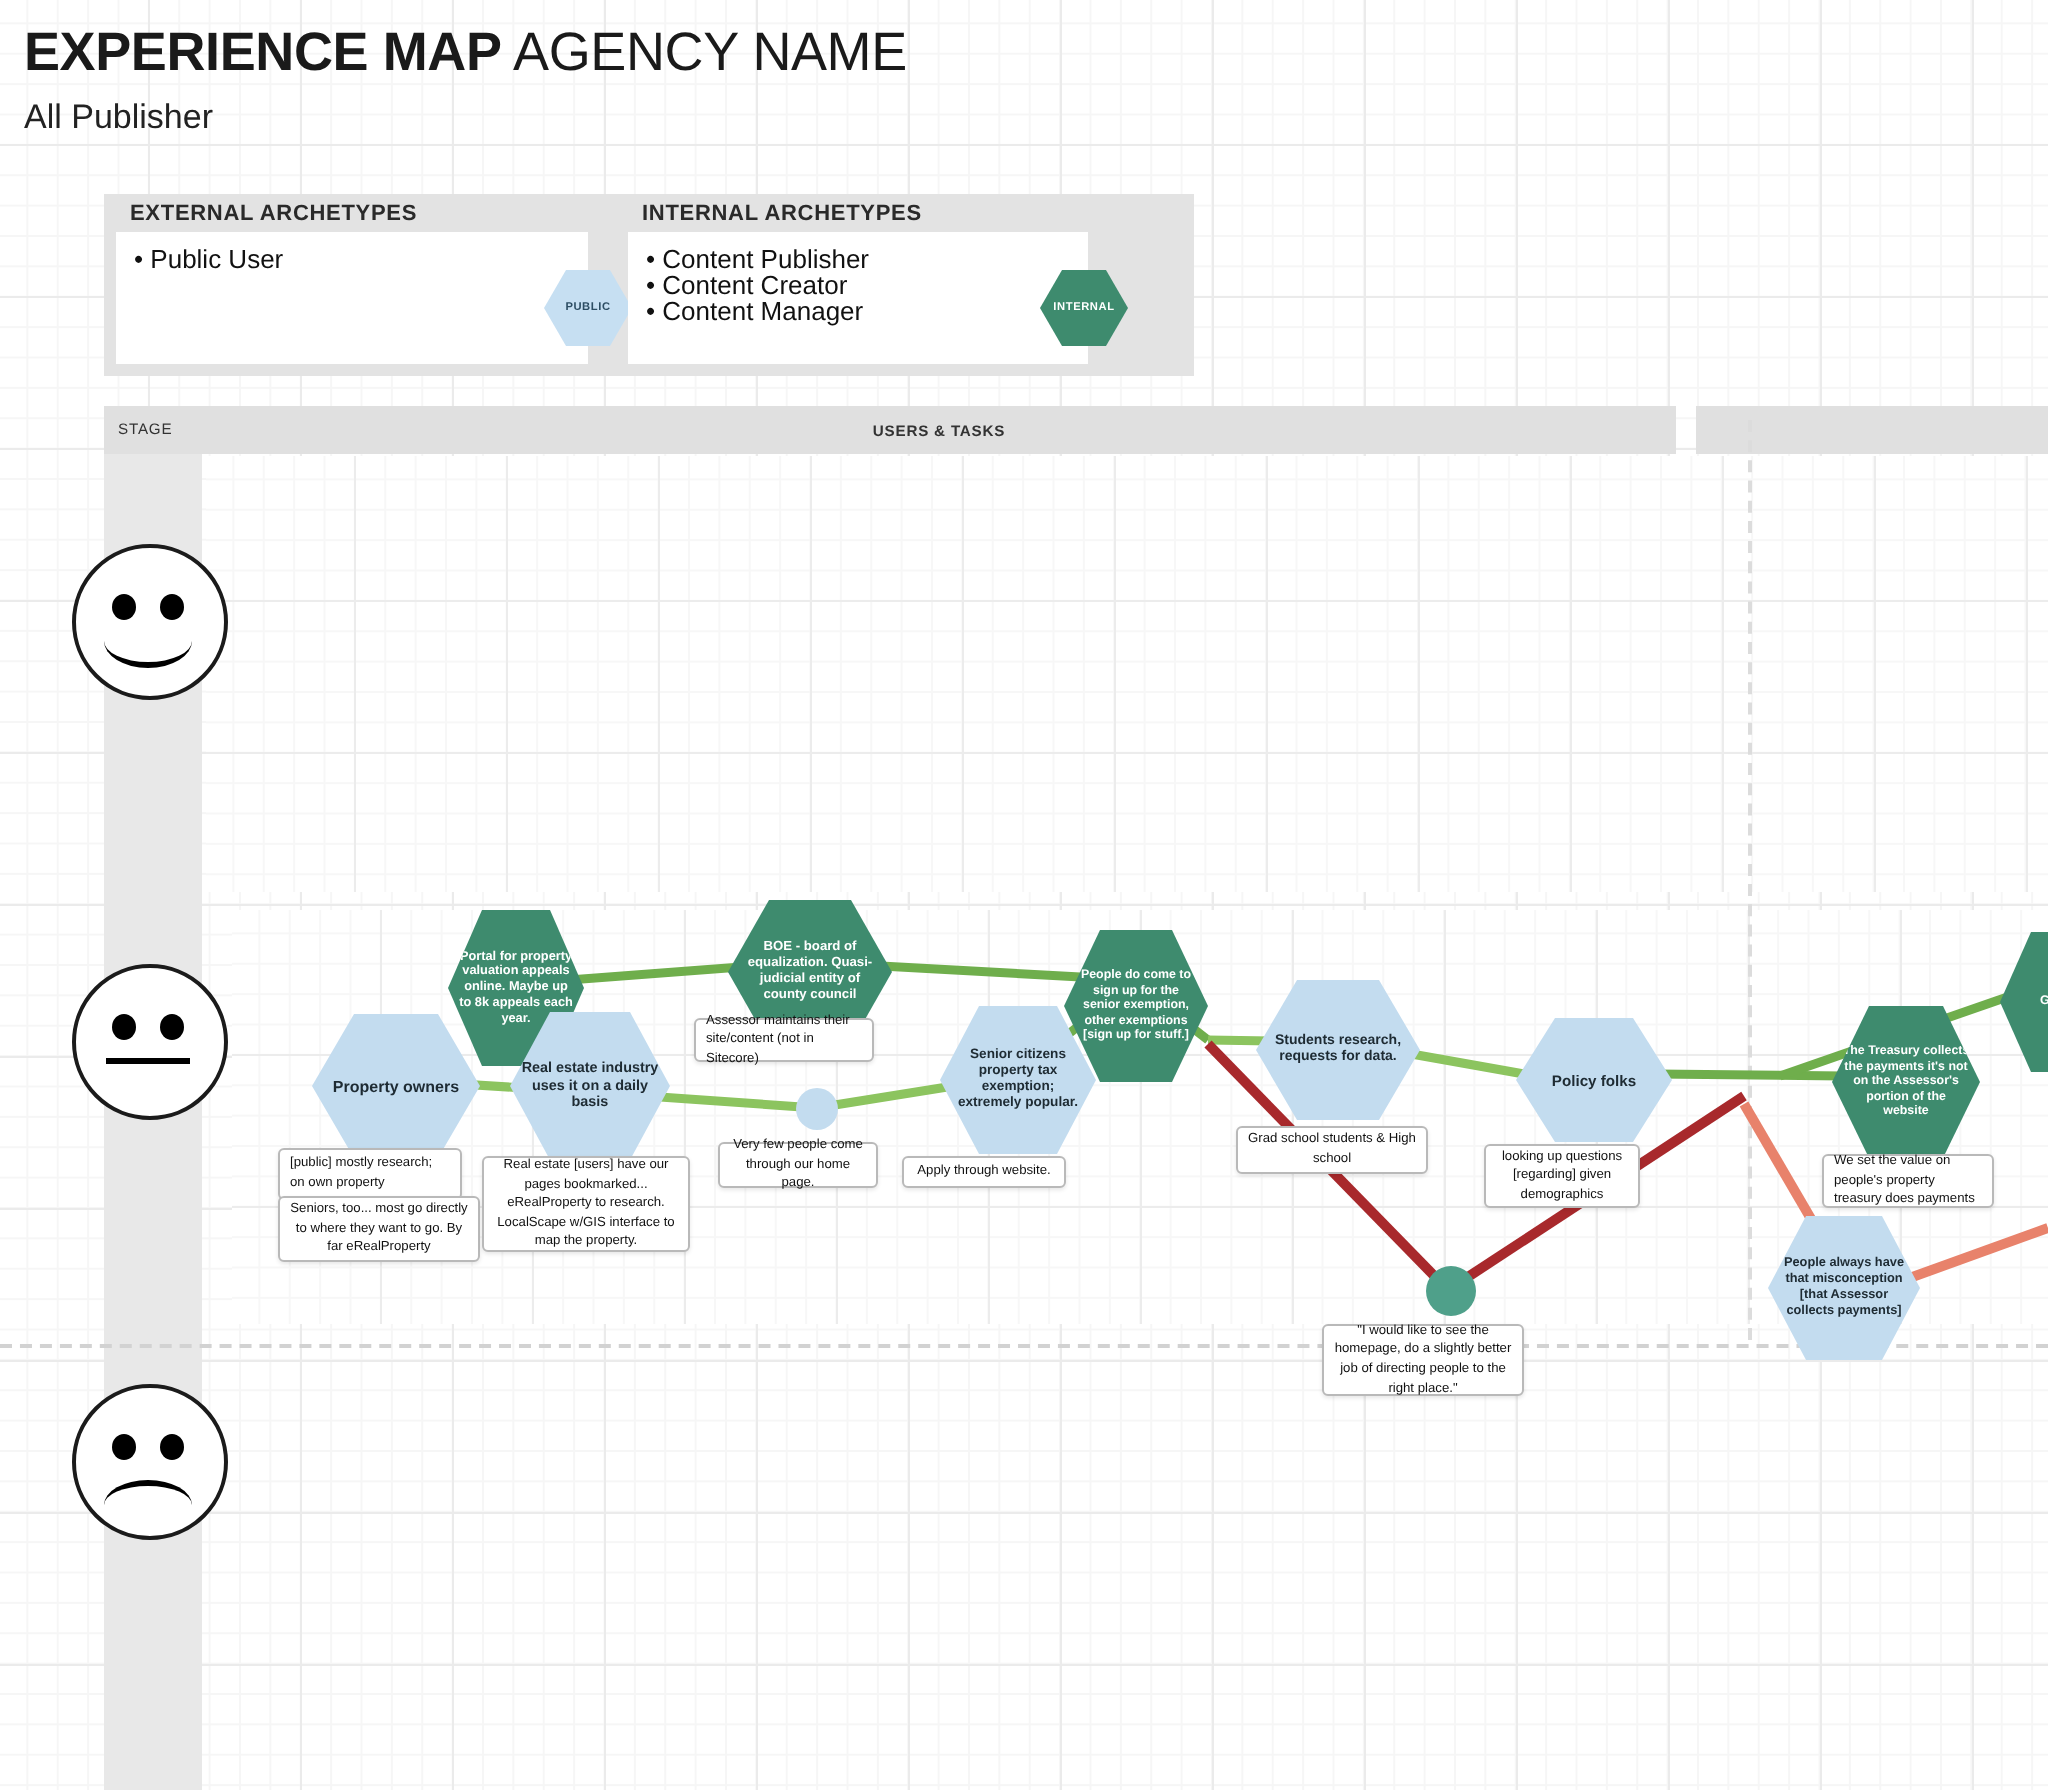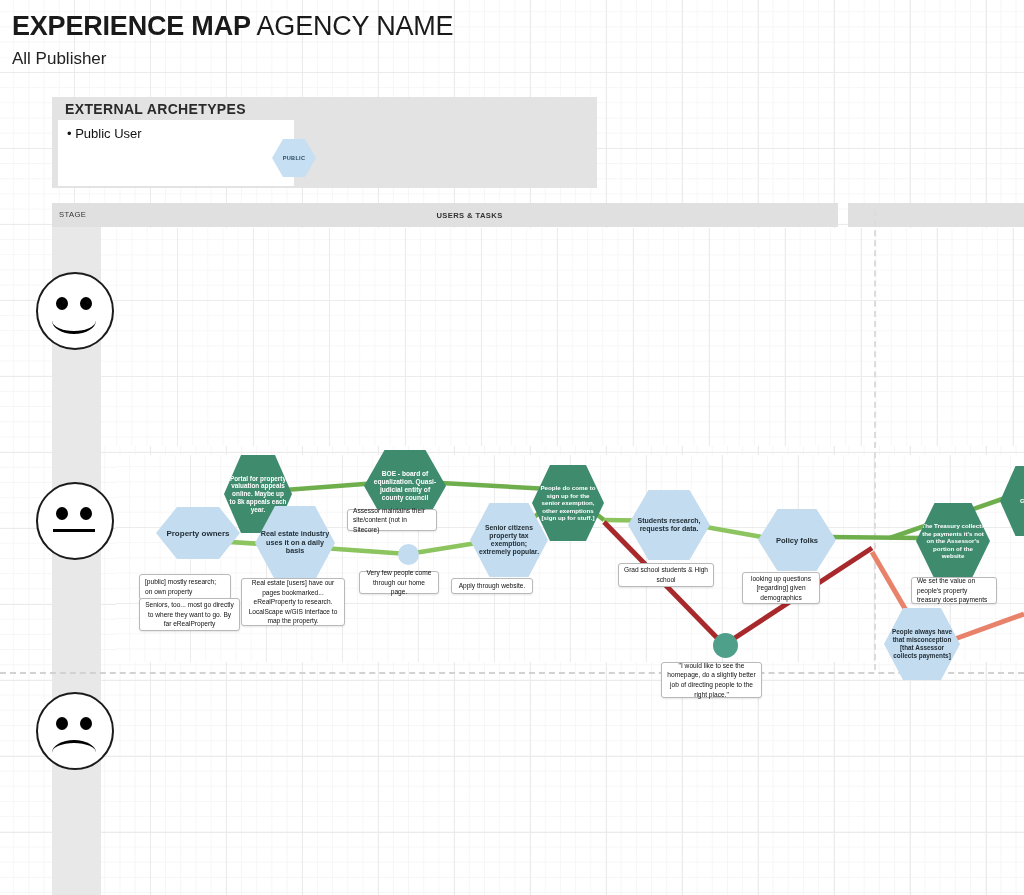--- a/index.html
+++ b/index.html
@@ -27,21 +27,21 @@
   #title .b{font-weight:bold;}
   #title .n{font-weight:normal;}
   #subtitle{font-size:17px;line-height:22px;margin-top:6px;color:#222;}
   
   #archetypes-band{
     position:absolute;left:52px;top:97px;width:545px;height:91px;
     background:#e3e3e3;
   }
   .arch-col{position:absolute;top:4px;}
   .arch-label{
-    font-size:14px;font-weight:bold;letter-spacing:0.35px;color:#2a2a2a;
+    font-size:11px;font-weight:bold;letter-spacing:0.35px;color:#2a2a2a;
     margin-left:7px;margin-bottom:3px;
   }
   .arch-box{background:#fff;position:relative;}
   .arch-list{margin:0;padding:7px 9px 0 9px;font-size:13px;line-height:13.2px;color:#111;}
   .arch-list div{white-space:nowrap;}
   #ext-col{left:6px;width:236px;}
   #ext-col .arch-box{width:236px;height:66px;}
   #int-col{left:262px;width:230px;}
   #int-col .arch-box{width:230px;height:66px;}
   .badge-hex{
@@ -135,20 +135,31 @@
   <div class="arch-col" id="ext-col">
     <div class="arch-label">EXTERNAL ARCHETYPES</div>
     <div class="arch-box">
       <div class="arch-list">
         <div>• Public User</div>
       </div>
       <div class="badge-hex" id="public-badge">PUBLIC</div>
     </div>
   </div>
 
+  <div class="arch-col" id="int-col">
+    <div class="arch-label">INTERNAL ARCHETYPES</div>
+    <div class="arch-box">
+      <div class="arch-list">
+        <div>• Content Publisher</div>
+        <div>• Content Creator</div>
+        <div>• Content Manager</div>
+      </div>
+      <div class="badge-hex" id="internal-badge">INTERNAL</div>
+    </div>
+  </div>
 </div>
 
 <div id="stage-col"></div>
 <div class="lane" id="lane-top"></div>
 <div class="lane" id="lane-mid"></div>
 
 <div id="bar-stage">
   <span>STAGE</span>
 </div>
 <div id="bar-users">
@@ -193,21 +204,21 @@
   <path d="M724,645 L872,548" stroke="#a8292c" stroke-width="5" fill="none"></path>
 
   <path d="M872,552 L914,624" stroke="#e8826b" stroke-width="5" fill="none"></path>
   <path d="M952,640 L1024,614" stroke="#e8826b" stroke-width="5" fill="none"></path>
 </svg>
 
 <div class="hex green" style="left:224px;top:455px;width:68px;height:78px;font-size:6.4px;line-height:7.8px;">
   <span>Portal for property valuation appeals online. Maybe up to 8k appeals each year.</span>
 </div>
 
-<div class="hex blue" style="left:156px;top:507px;width:84px;height:52px;font-size:8px;line-height:9px;">
+<div class="hex blue" style="left:156px;top:507px;width:84px;height:72px;font-size:8px;line-height:9px;">
   <span>Property owners</span>
 </div>
 
 <div class="hex blue" style="left:255px;top:506px;width:80px;height:74px;font-size:7.2px;line-height:8.6px;">
   <span>Real estate industry uses it on a daily basis</span>
 </div>
 
 <div class="hex green" style="left:364px;top:450px;width:82px;height:72px;font-size:6.6px;line-height:7.8px;">
   <span>BOE - board of equalization. Quasi-judicial entity of county council</span>
 </div>

